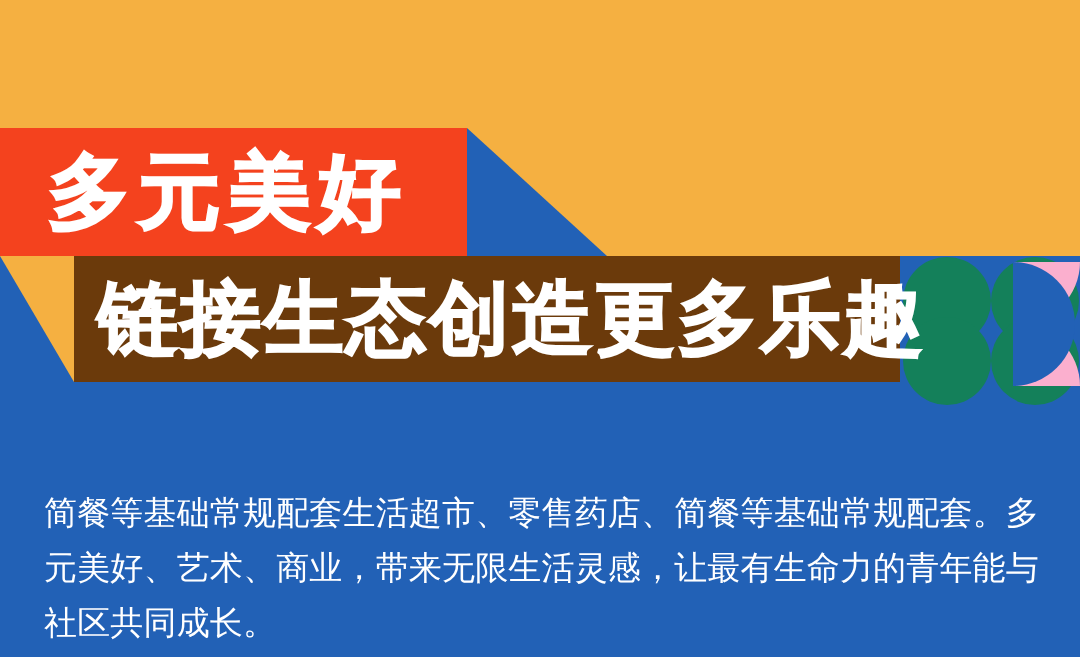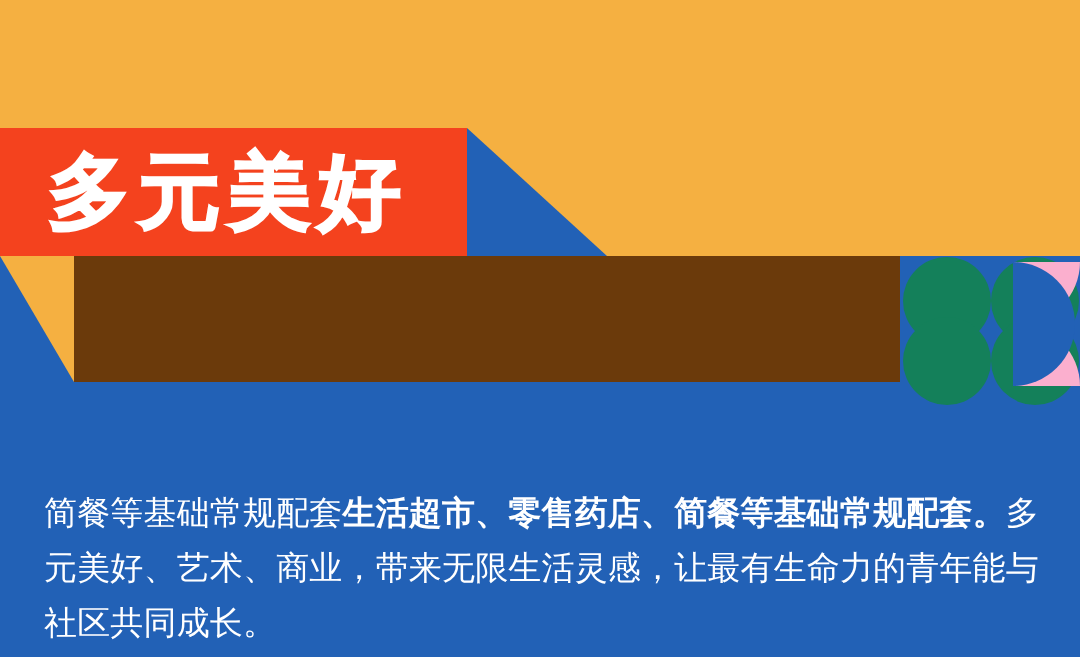--- a/index.html
+++ b/index.html
@@ -115,21 +115,21 @@
   #body-copy {
     position: absolute;
     left: 44px; top: 452px;
     width: 998px;
     color: #FFFFFF;
     font-size: 33px;
     line-height: 55px;
     letter-spacing: 0.005em;
     font-family: "DejaVu Sans", "Liberation Sans", sans-serif;
   }
-  #body-copy .em { font-weight: bold; }
+  #body-copy .em { font-weight: normal; }
 </style>
 </head>
 <body>
 
 <div id="poster">
 
   <div class="layer" id="orange-top"></div>
   <div class="layer" id="blue-wedge-right"></div>
   <div class="layer" id="red-banner"></div>
   <div class="layer" id="blue-body"></div>
@@ -142,16 +142,17 @@
   <div class="layer dot" id="dot-br"></div>
 
   <div class="layer" id="pink-petal">
     <div class="arc-a"></div>
     <div class="arc-b"></div>
     <div class="cut"></div>
   </div>
 
   <div class="headline" id="headline-primary">多元美好</div>
 
+  <div class="headline" id="headline-secondary">链接生态创造更多乐趣</div>
 
   <p id="body-copy"><span>简餐等基础常规配套</span><span class="em">生活超市、零售药店、简餐等基础常规配套。</span><span>多元美好、艺术、商业，带来无限生活灵感，让最有生命力的青年能与社区共同成长。</span></p>
 
 </div>
 
 </body></html>

